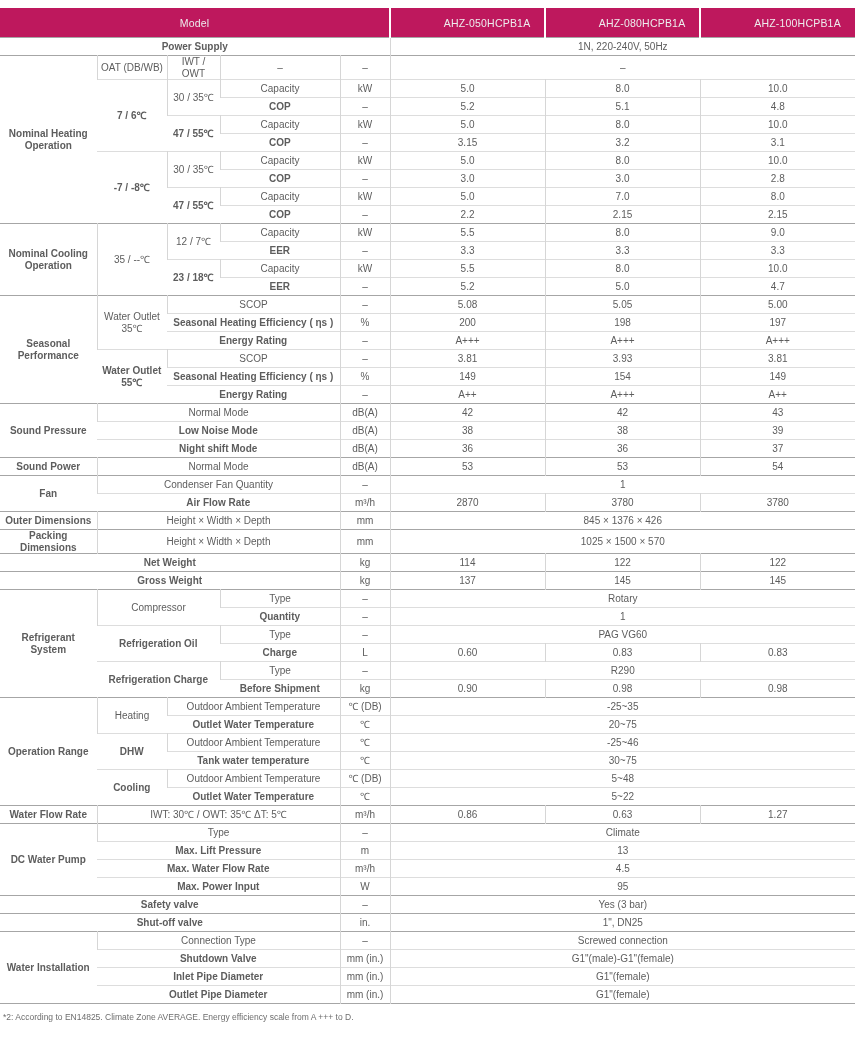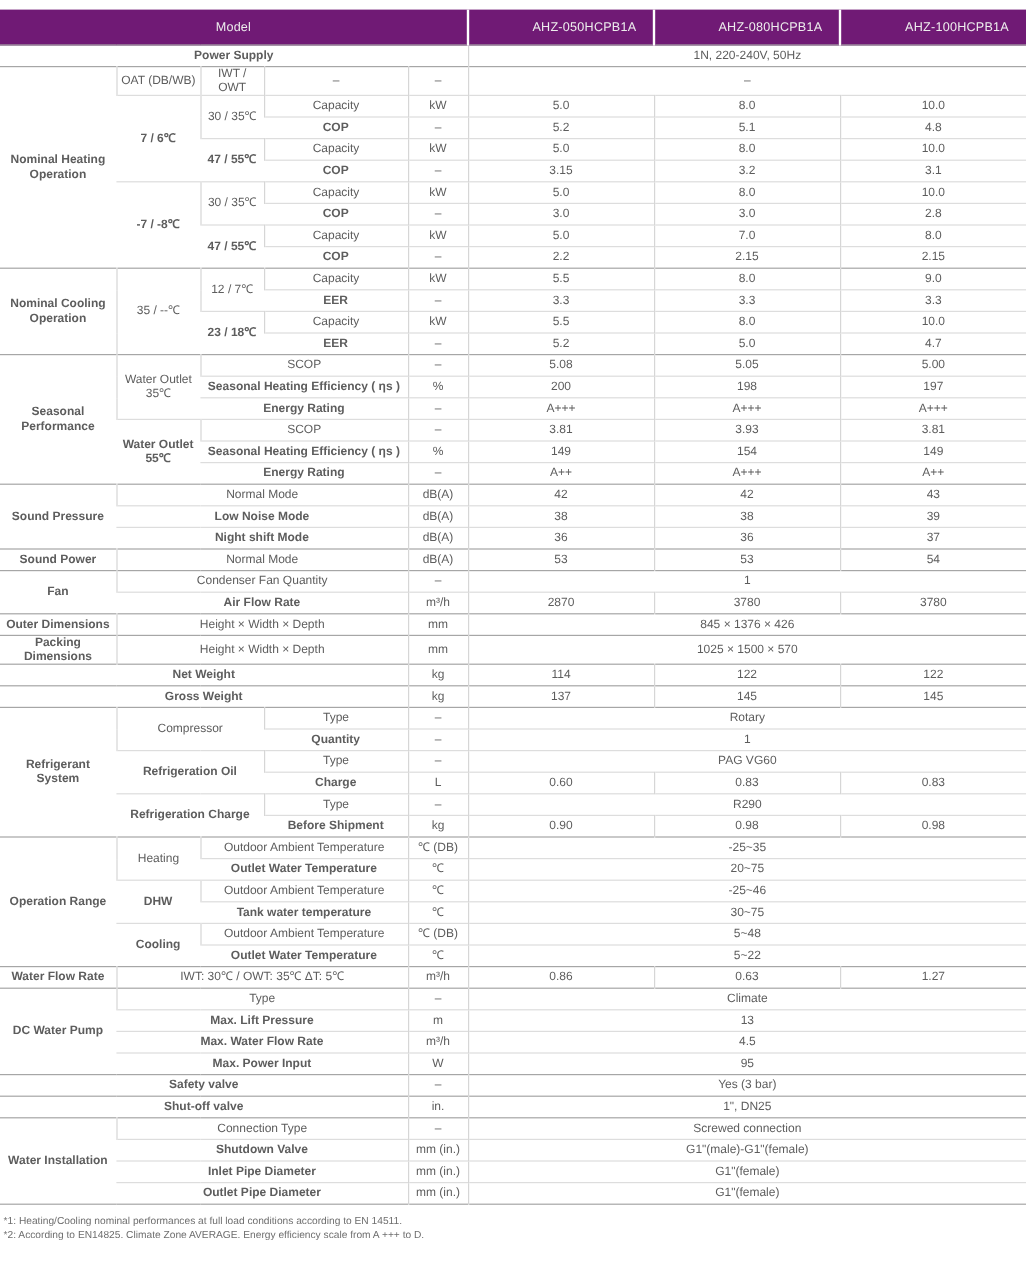--- a/index.html
+++ b/index.html
@@ -2,21 +2,21 @@
 <html><head>
 <meta charset="utf-8">
 <style>
   html, body { margin:0; padding:0; background:#ffffff; }
   body { width:855px; font-family:"Liberation Sans", sans-serif; -webkit-font-smoothing:antialiased; }
   .page { width:855px; padding-top:8px; }
 
   table.spec { border-collapse:collapse; table-layout:fixed; width:855px; border-bottom:1px solid #a6a6a6; }
 
   thead th {
-    background:#701a75; color:#ededed; font-weight:400;
+    background:#be185d; color:#ededed; font-weight:400;
     height:27px; font-size:10.5px; letter-spacing:0.2px; border:none;
   }
   thead th.model-cell { border-left:2px solid #ffffff;padding-left:40px; }
 
   tbody td {
     height:17px; padding:0 3px; font-size:10px; color:#5d5d5d;
     text-align:center; vertical-align:middle; line-height:1.15;
     border-left:1px solid #d6d6d6; overflow:hidden; word-wrap:break-word;
   }
   tbody td:first-child { border-left:none;font-weight:bold; }
@@ -401,17 +401,16 @@
         </tr>
         <tr>
           <td colspan="3">Outlet Pipe Diameter</td>
           <td>mm (in.)</td>
           <td colspan="3">G1"(female)</td>
         </tr>
       </tbody>
   </table>
 
   <div class="notes">
-    <div>*1: Heating/Cooling nominal performances at full load conditions according to EN 14511.</div>
     <div>*2: According to EN14825. Climate Zone AVERAGE. Energy efficiency scale from A +++ to D.</div>
 
   </div>
 </div>
 
 </body></html>

